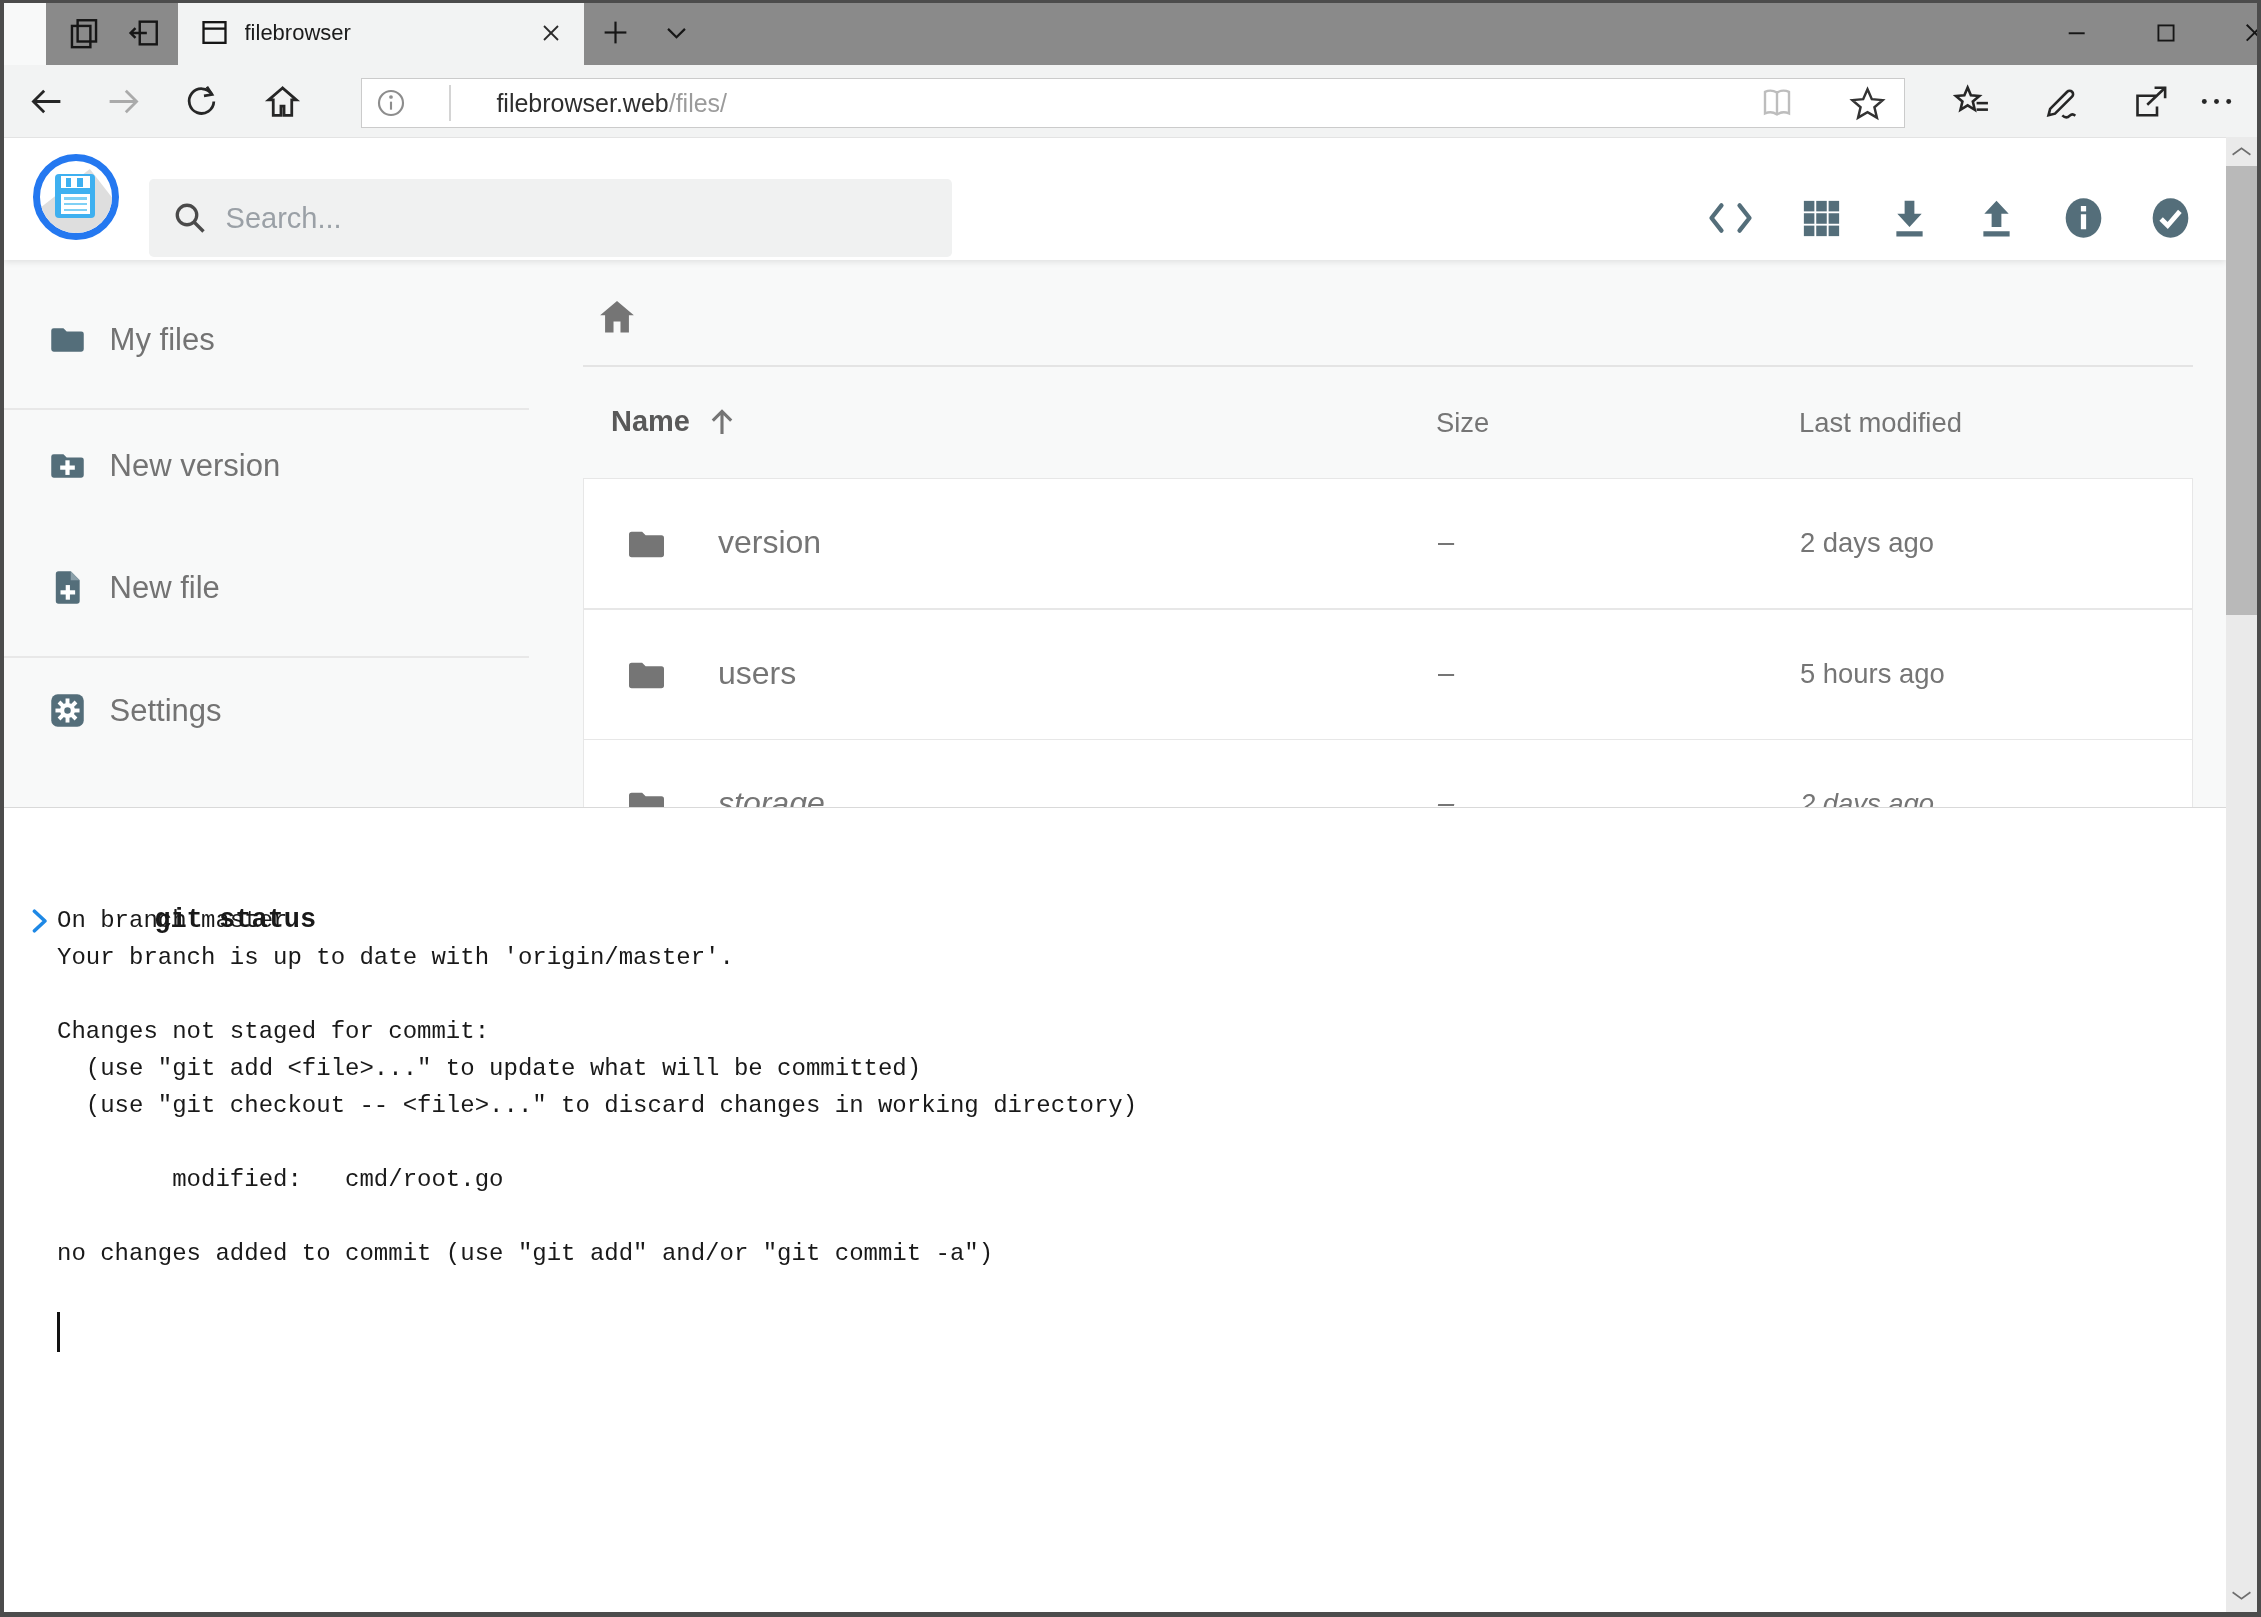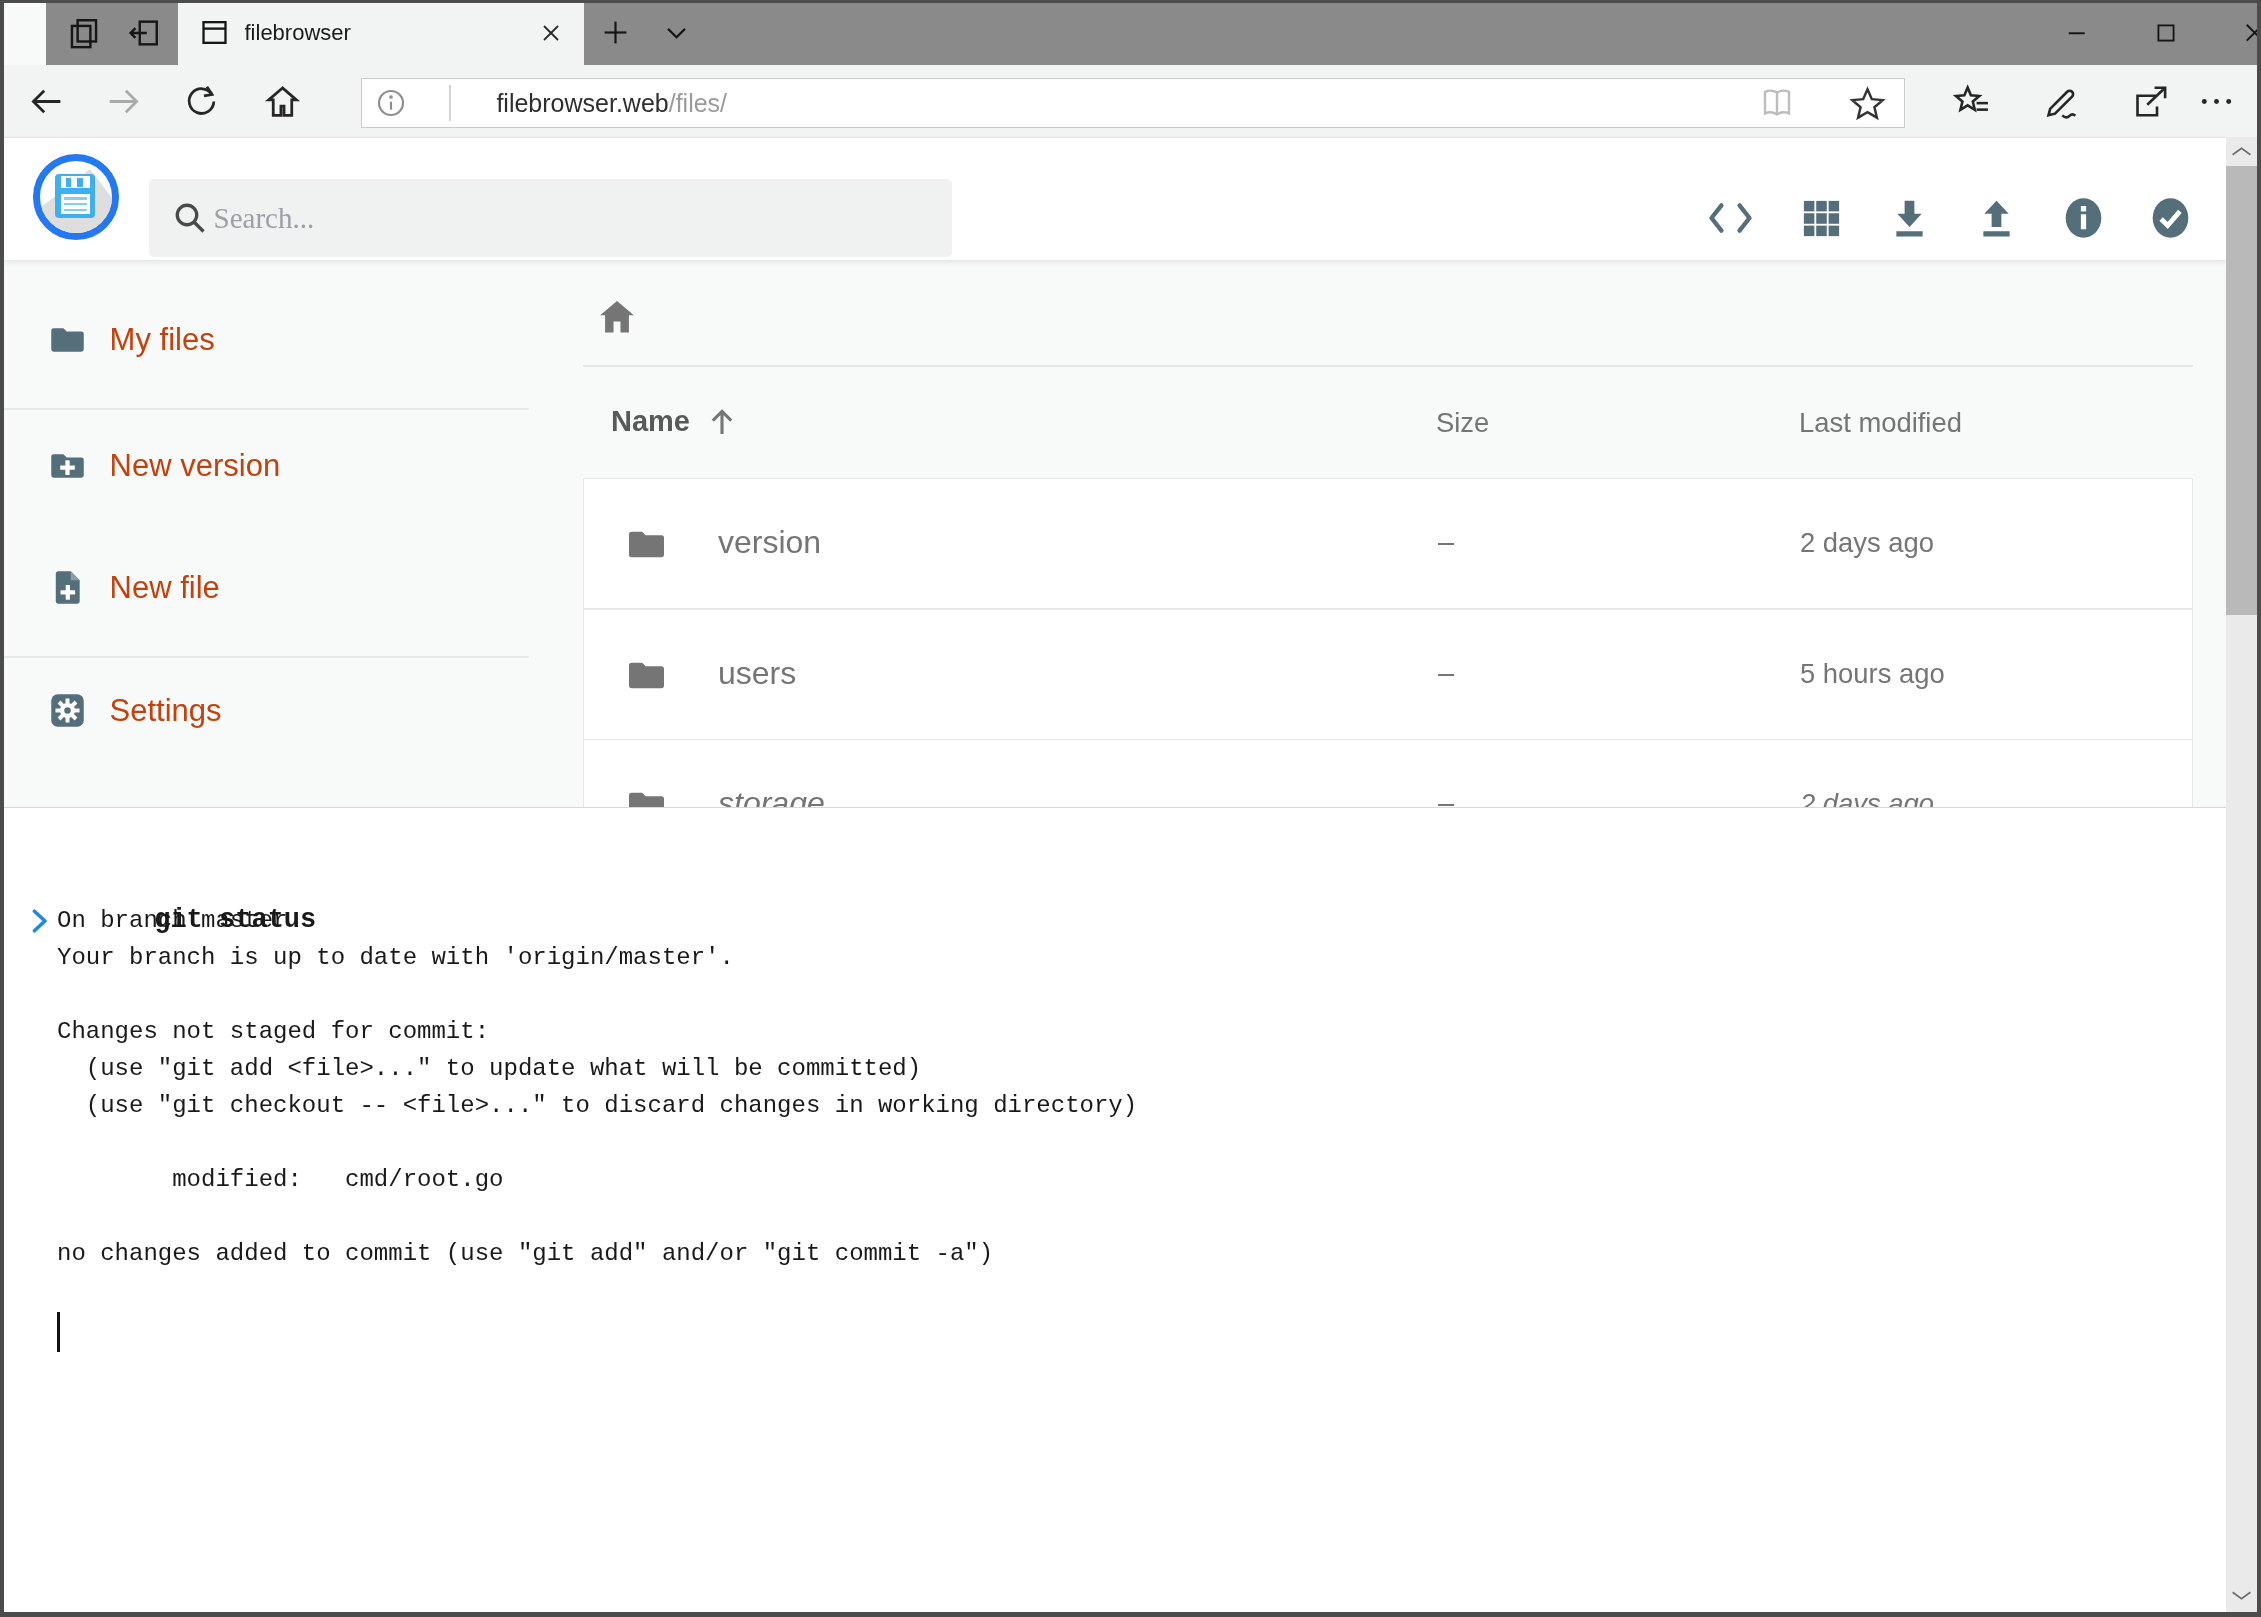--- a/index.html
+++ b/index.html
@@ -42,27 +42,27 @@
   #logo-shadow { position:absolute; left:-4.8px; top:27.4px; width:81px; height:57px; background:#dedede;
                  transform:rotate(-38deg); }
   #floppy { position:absolute; left:15.3px; top:13px; width:40px; height:44px; background:#3eb0f0; border-radius:4px; }
   #floppy .shutter { position:absolute; left:5.7px; top:2.4px; width:29px; height:12px; background:#ffffff; }
   #floppy .shutter i { position:absolute; top:1.6px; width:5.7px; height:9px; background:#3eb0f0; }
   #floppy .label { position:absolute; left:5.7px; top:20px; width:29px; height:20px; background:#ffffff; }
   #floppy .label i { position:absolute; left:3.2px; width:22.6px; height:2.4px; background:#7fd0f5; }
   #searchbar { position:absolute; left:145px; top:42px; width:803px; height:78px; background:#f0f1f1;
                border-radius:4.8px; display:flex; align-items:center; }
   #search-input { border:none; outline:none; background:transparent; font-size:29px; color:#3c4043;
-                  font-family:Liberation Serif, serif; flex:1; margin-left:6px; }
+                  font-family:Liberation Sans, sans-serif; flex:1; margin-left:18px; }
   #search-input::placeholder { color:#9aa0a6; }
   .hdr-btn { position:absolute; top:38px; width:47px; height:86px; display:flex; align-items:center; justify-content:center; }
 
   
   .side-item { position:absolute; left:4px; width:525px; height:89px; display:flex; align-items:center; cursor:pointer; }
-  .side-item .lbl { font-size:31px; color:#c2410c; margin-left:22.6px; }
+  .side-item .lbl { font-size:31px; color:#737373; margin-left:22.6px; }
   .side-item svg { margin-left:44px; }
   .side-div { position:absolute; left:4px; width:525px; height:1.6px; background:#e8e8e8; }
 
   
   #crumb-home { position:absolute; left:592px; top:291px; width:50px; height:53px; display:flex; align-items:center; justify-content:center; }
   #list-top-div { position:absolute; left:583px; top:365px; width:1610px; height:1.6px; background:#e4e4e4; }
   #table-head { position:absolute; left:583px; top:400px; width:1610px; height:48px; }
   #th-name { position:absolute; left:28px; top:4.8px; font-size:29px; font-weight:bold; color:#595959; display:flex; align-items:center; }
   #th-size { position:absolute; left:853px; top:6.5px; font-size:27.4px; color:#757575; }
   #th-mod  { position:absolute; left:1216px; top:6.5px; font-size:27.4px; color:#757575; }

